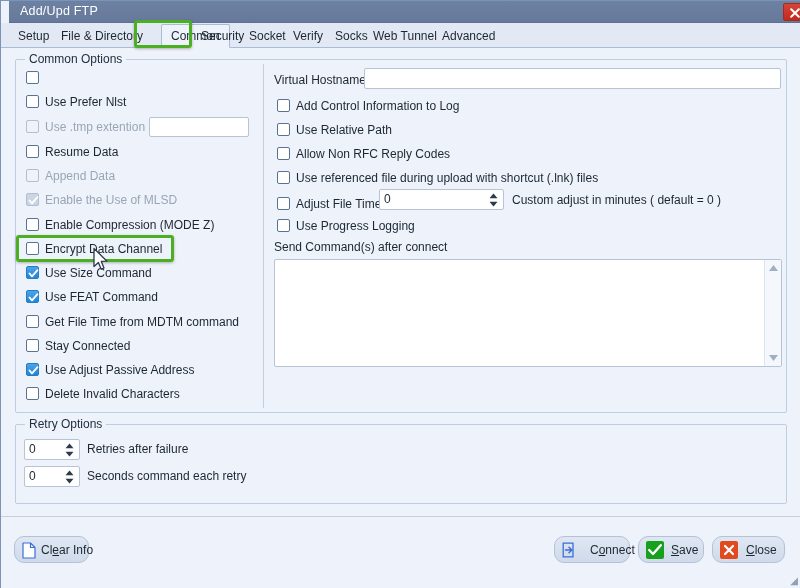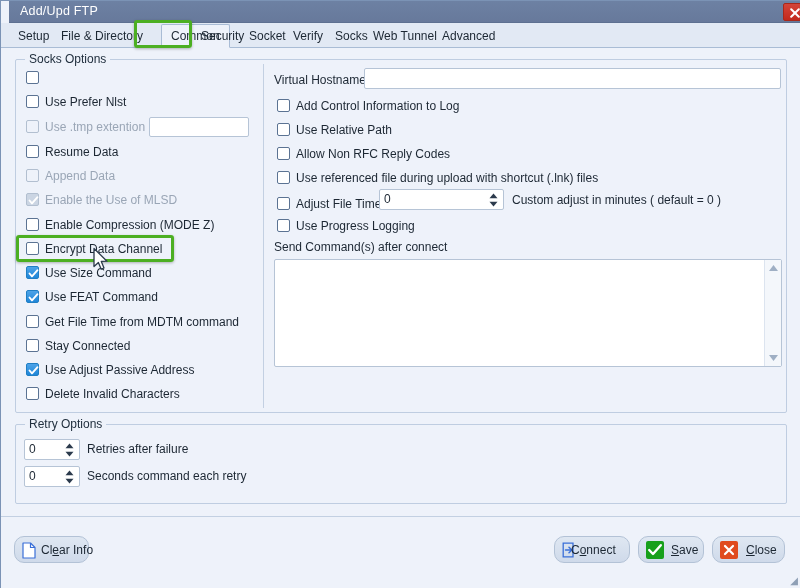--- a/index.html
+++ b/index.html
@@ -182,21 +182,21 @@
     <div class="tab" style="left:239px;">Socket</div>
     <div class="tab" style="left:283px;">Verify</div>
     <div class="tab" style="left:325px;">Socks</div>
     <div class="tab" style="left:363px;">Web Tunnel</div>
     <div class="tab" style="left:432px;">Advanced</div>
   </div>
 
   <div class="content">
 
     <div class="group" style="left:14px;top:11px;width:772px;height:354px;">
-      <div class="group-title">Socks Options</div>
+      <div class="group-title">Common Options</div>
     </div>
 
     <div class="vdiv" style="left:262px;top:16px;height:344px;"></div>
 
     <div class="cbrow" style="left:25px;top:22px;width:215px;">
       <span class="cbox"></span>
     </div>
     <div class="cbrow" style="left:25px;top:71px;width:130px;">
       <span class="cbox disabled"></span>
       <span class="cblabel disabled">Use .tmp extention</span>
@@ -356,21 +356,21 @@
         <path d="M8.5 1 V5.5 H13" fill="none" stroke="#3a6fd8" stroke-width="1.2" stroke-linejoin="round"></path>
       </svg>
       <span class="cap" style="left:26px;"><span>Cl</span><u>e</u><span>ar Info</span></span>
     </div>
 
     <div class="btn" style="left:553px;top:19px;width:76px;">
       <svg class="ico" width="16" height="16" viewBox="0 0 16 16">
         <path d="M1.2 1.2 H11 V14.8 H1.2 Z" fill="none" stroke="#3a6fd8" stroke-width="1.3"></path>
         <path d="M3.5 8 H9.5 M7 5.2 L9.9 8 L7 10.8" fill="none" stroke="#3a6fd8" stroke-width="1.5" stroke-linecap="round" stroke-linejoin="round"></path>
       </svg>
-      <span class="cap" style="left:16px;text-align:right;"><span>C</span><u>o</u><span>nnect</span></span>
+      <span class="cap" style="left:35px;text-align:right;"><span>C</span><u>o</u><span>nnect</span></span>
     </div>
 
     <div class="btn" style="left:637px;top:19px;width:66px;">
       <span class="ico" style="left:7px;top:4px;width:18px;height:18px;background:#17a01b;border-radius:2px;display:inline-block;">
         <svg width="18" height="18" viewBox="0 0 18 18">
           <path d="M3.2 9 L7 13 L14.8 4.2" stroke="#ffffff" stroke-width="2.4" fill="none" stroke-linecap="round" stroke-linejoin="round"></path>
         </svg>
       </span>
       <span class="cap" style="left:32px;"><span></span><u>S</u><span>ave</span></span>
     </div>

